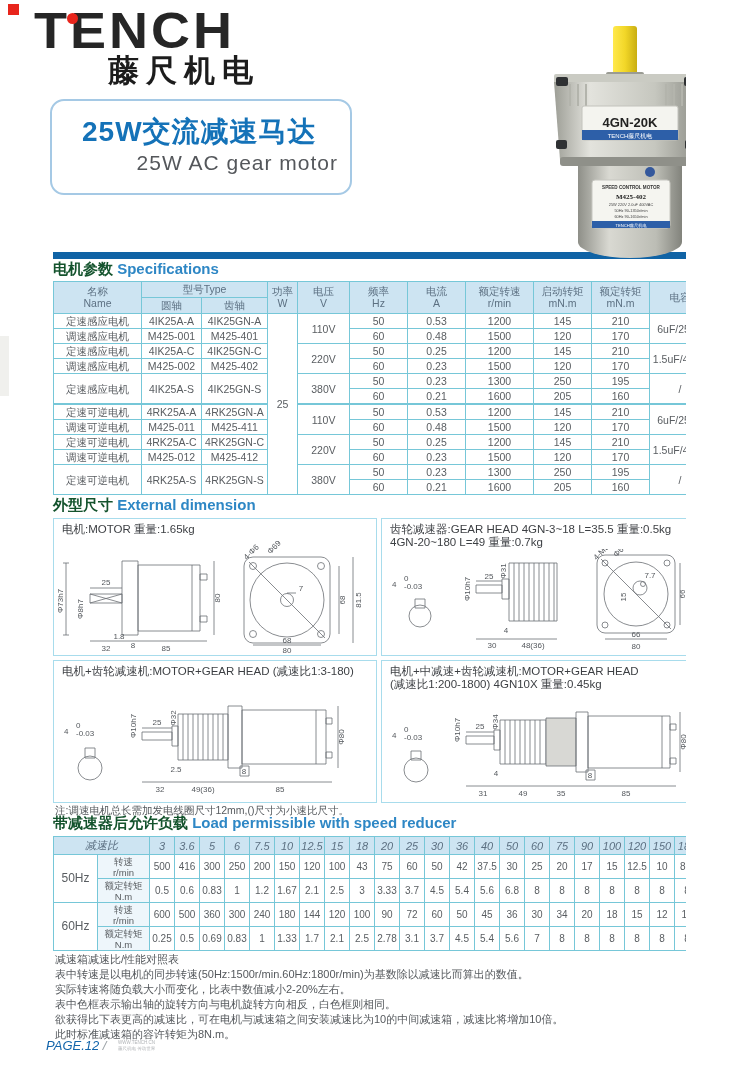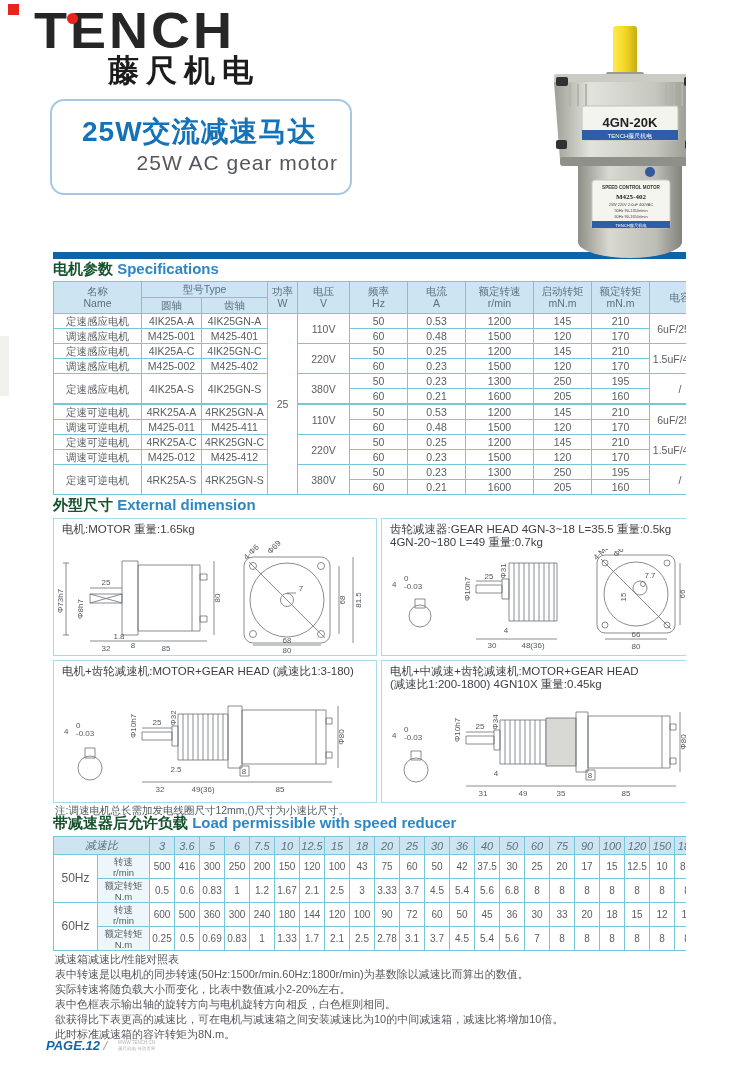--- a/index.html
+++ b/index.html
@@ -46,21 +46,21 @@
   .panel .ptitle{position:absolute;left:8px;top:4px;font-size:11.5px;color:#3c3f43;line-height:13px;white-space:pre-line;}
   .tech{position:absolute;left:2px;bottom:2px;}
   .tech *{stroke:#6b6f73;fill:none;stroke-width:.8;vector-effect:non-scaling-stroke;}
   .tech text{fill:#54585d;stroke:none;font-size:8px;text-anchor:middle;font-family:"Liberation Sans",sans-serif;}
   .tech text.tl{text-anchor:start;}
   .tech .shade{fill:#d8d8d4;}
 
   
   .fnotes{left:55px;top:952px;font-size:11px;color:#55595d;line-height:15px;}
   .pagefoot{left:46px;top:1038px;font-size:13px;}
-  .pagefoot .pg{color:#1365ab;font-weight:700;font-style:italic;}
+  .pagefoot .pg{color:#1365ab;font-weight:400;font-style:italic;}
   .pagefoot .sl{color:#9aa0a5;font-style:italic;}
   .tiny{position:absolute;left:118px;top:1040px;font-size:4.5px;line-height:6px;color:#b0b3b6;}
 
   
   .photo{left:520px;top:22px;width:226px;height:248px;z-index:2;}
 </style>
 </head>
 <body>
 
 <div class="page">
@@ -591,21 +591,21 @@
           <td>144</td>
           <td>120</td>
           <td>100</td>
           <td>90</td>
           <td>72</td>
           <td>60</td>
           <td>50</td>
           <td>45</td>
           <td>36</td>
           <td>30</td>
-          <td>33</td>
+          <td>34</td>
           <td>20</td>
           <td>18</td>
           <td>15</td>
           <td>12</td>
           <td>10</td>
         </tr>
         <tr>
           <td class="lbl">额定转矩<br>N.m</td>
           <td>0.25</td>
           <td>0.5</td>

